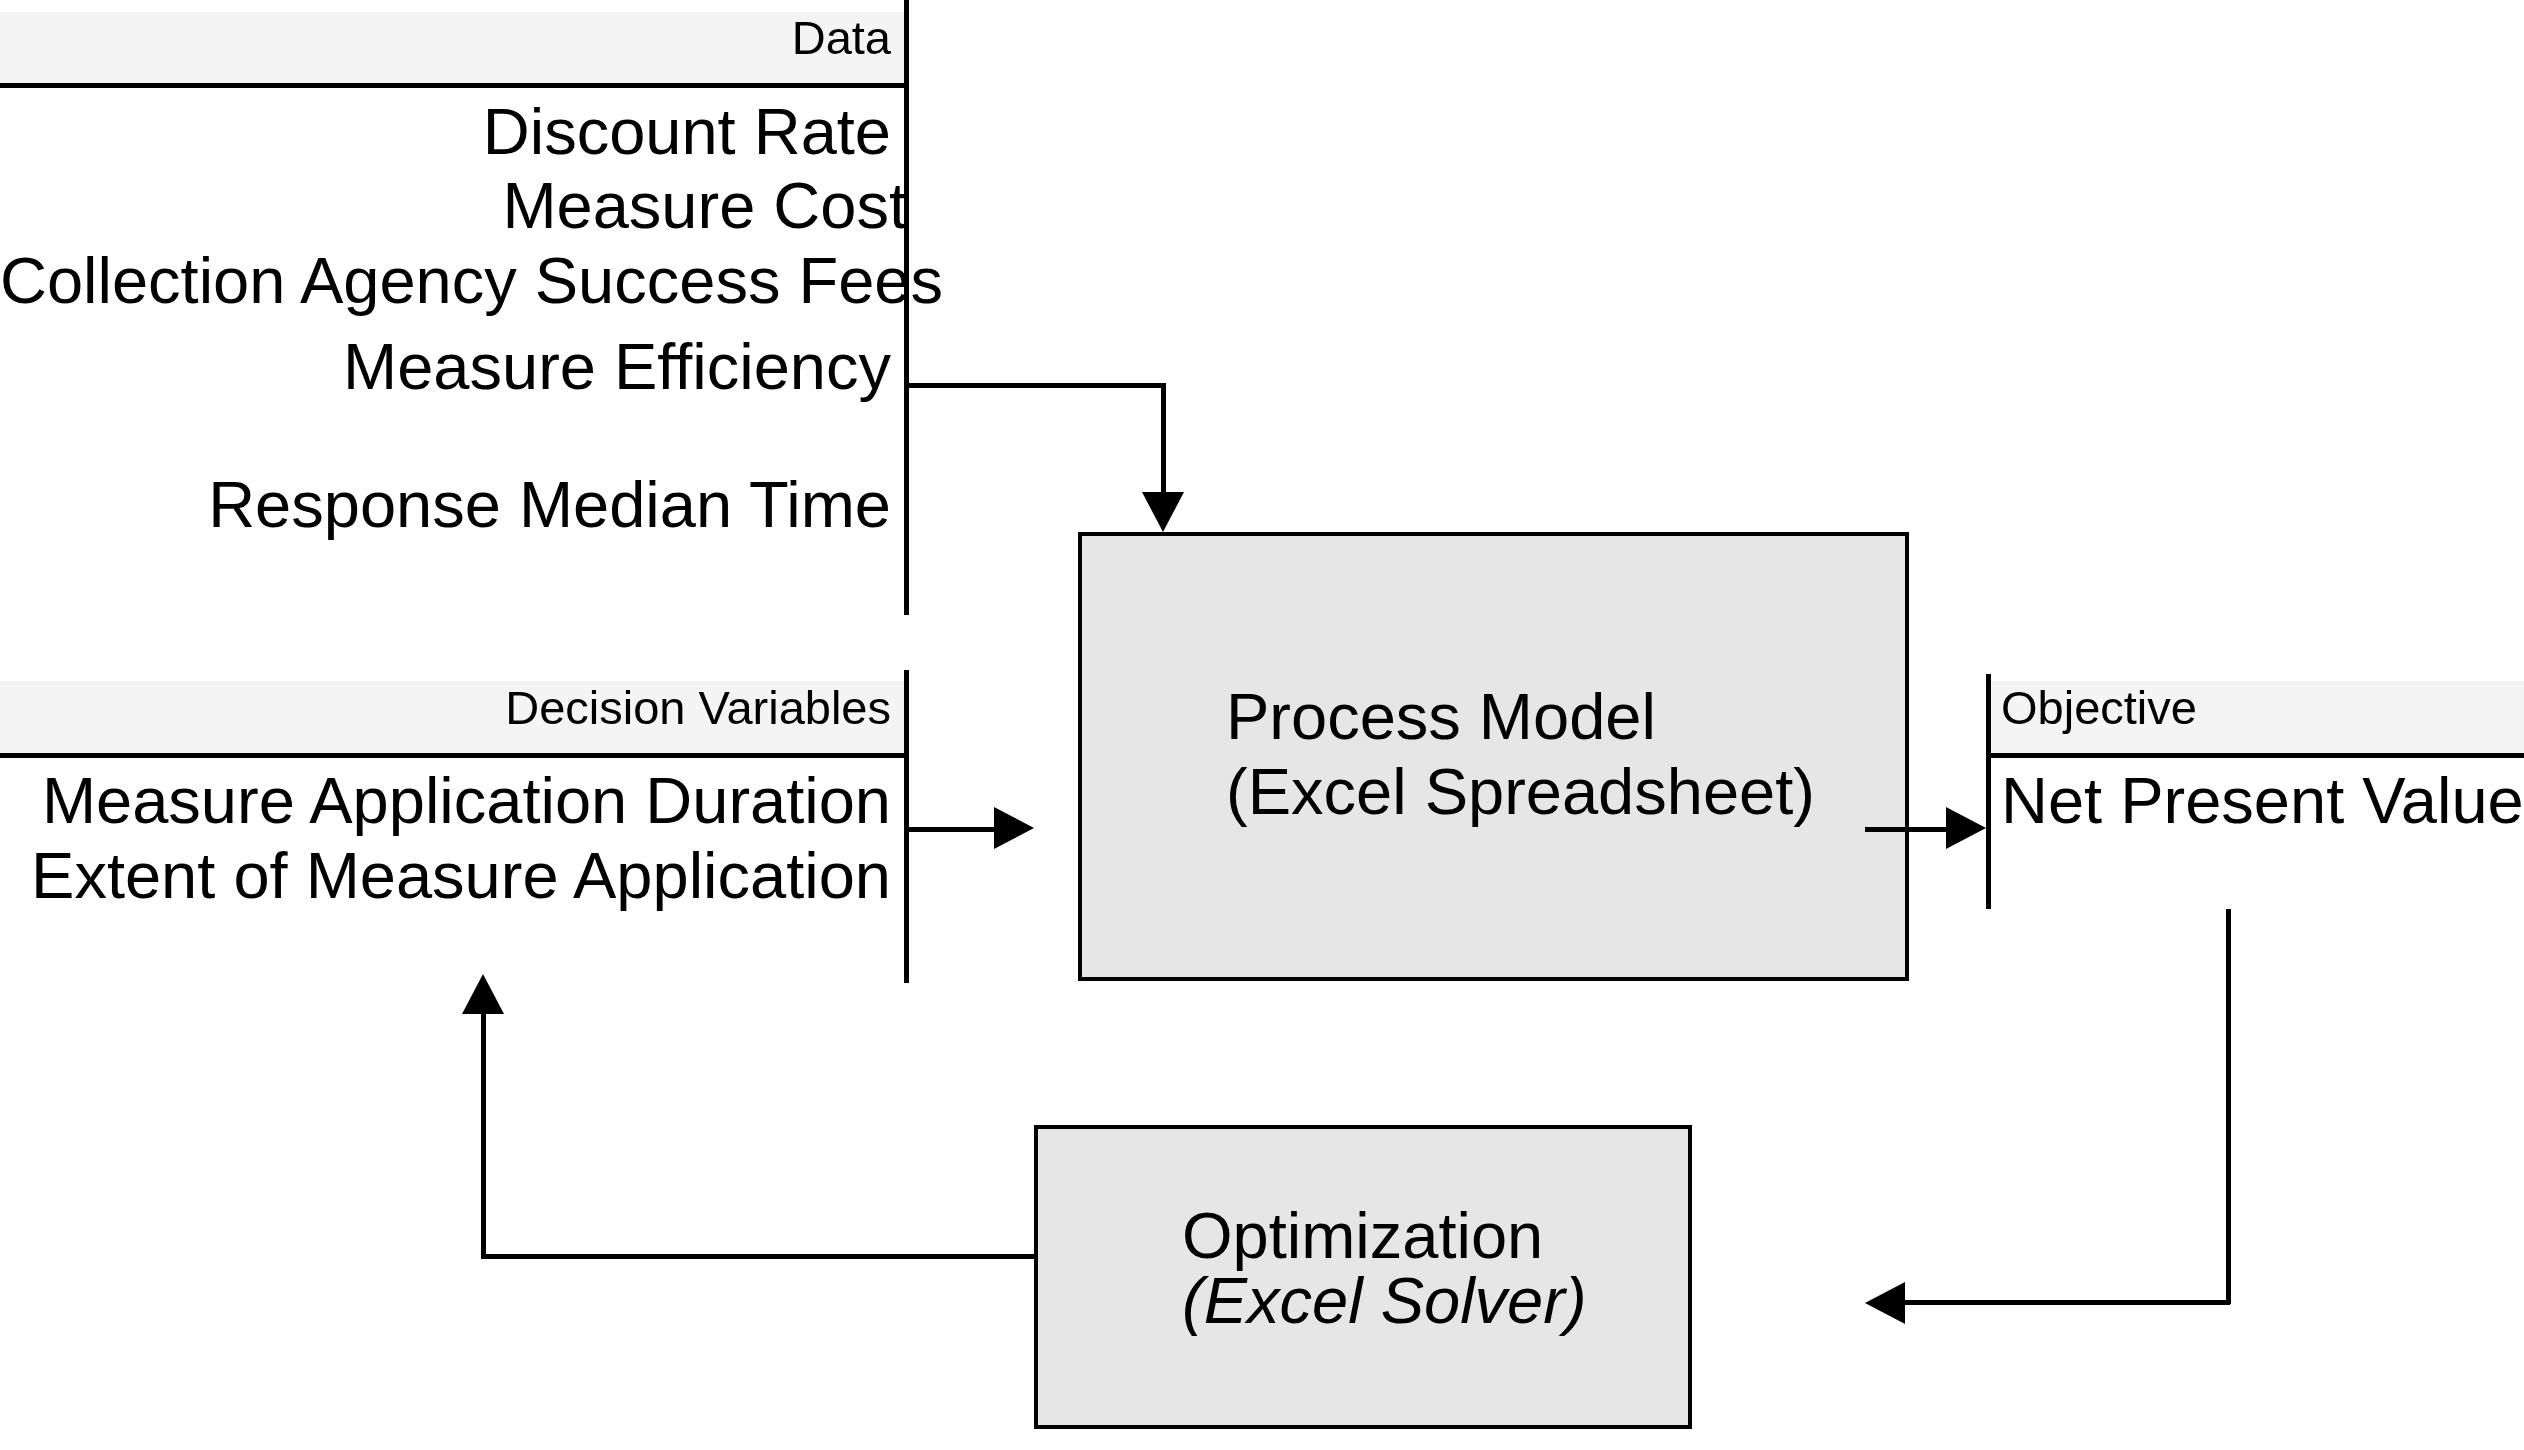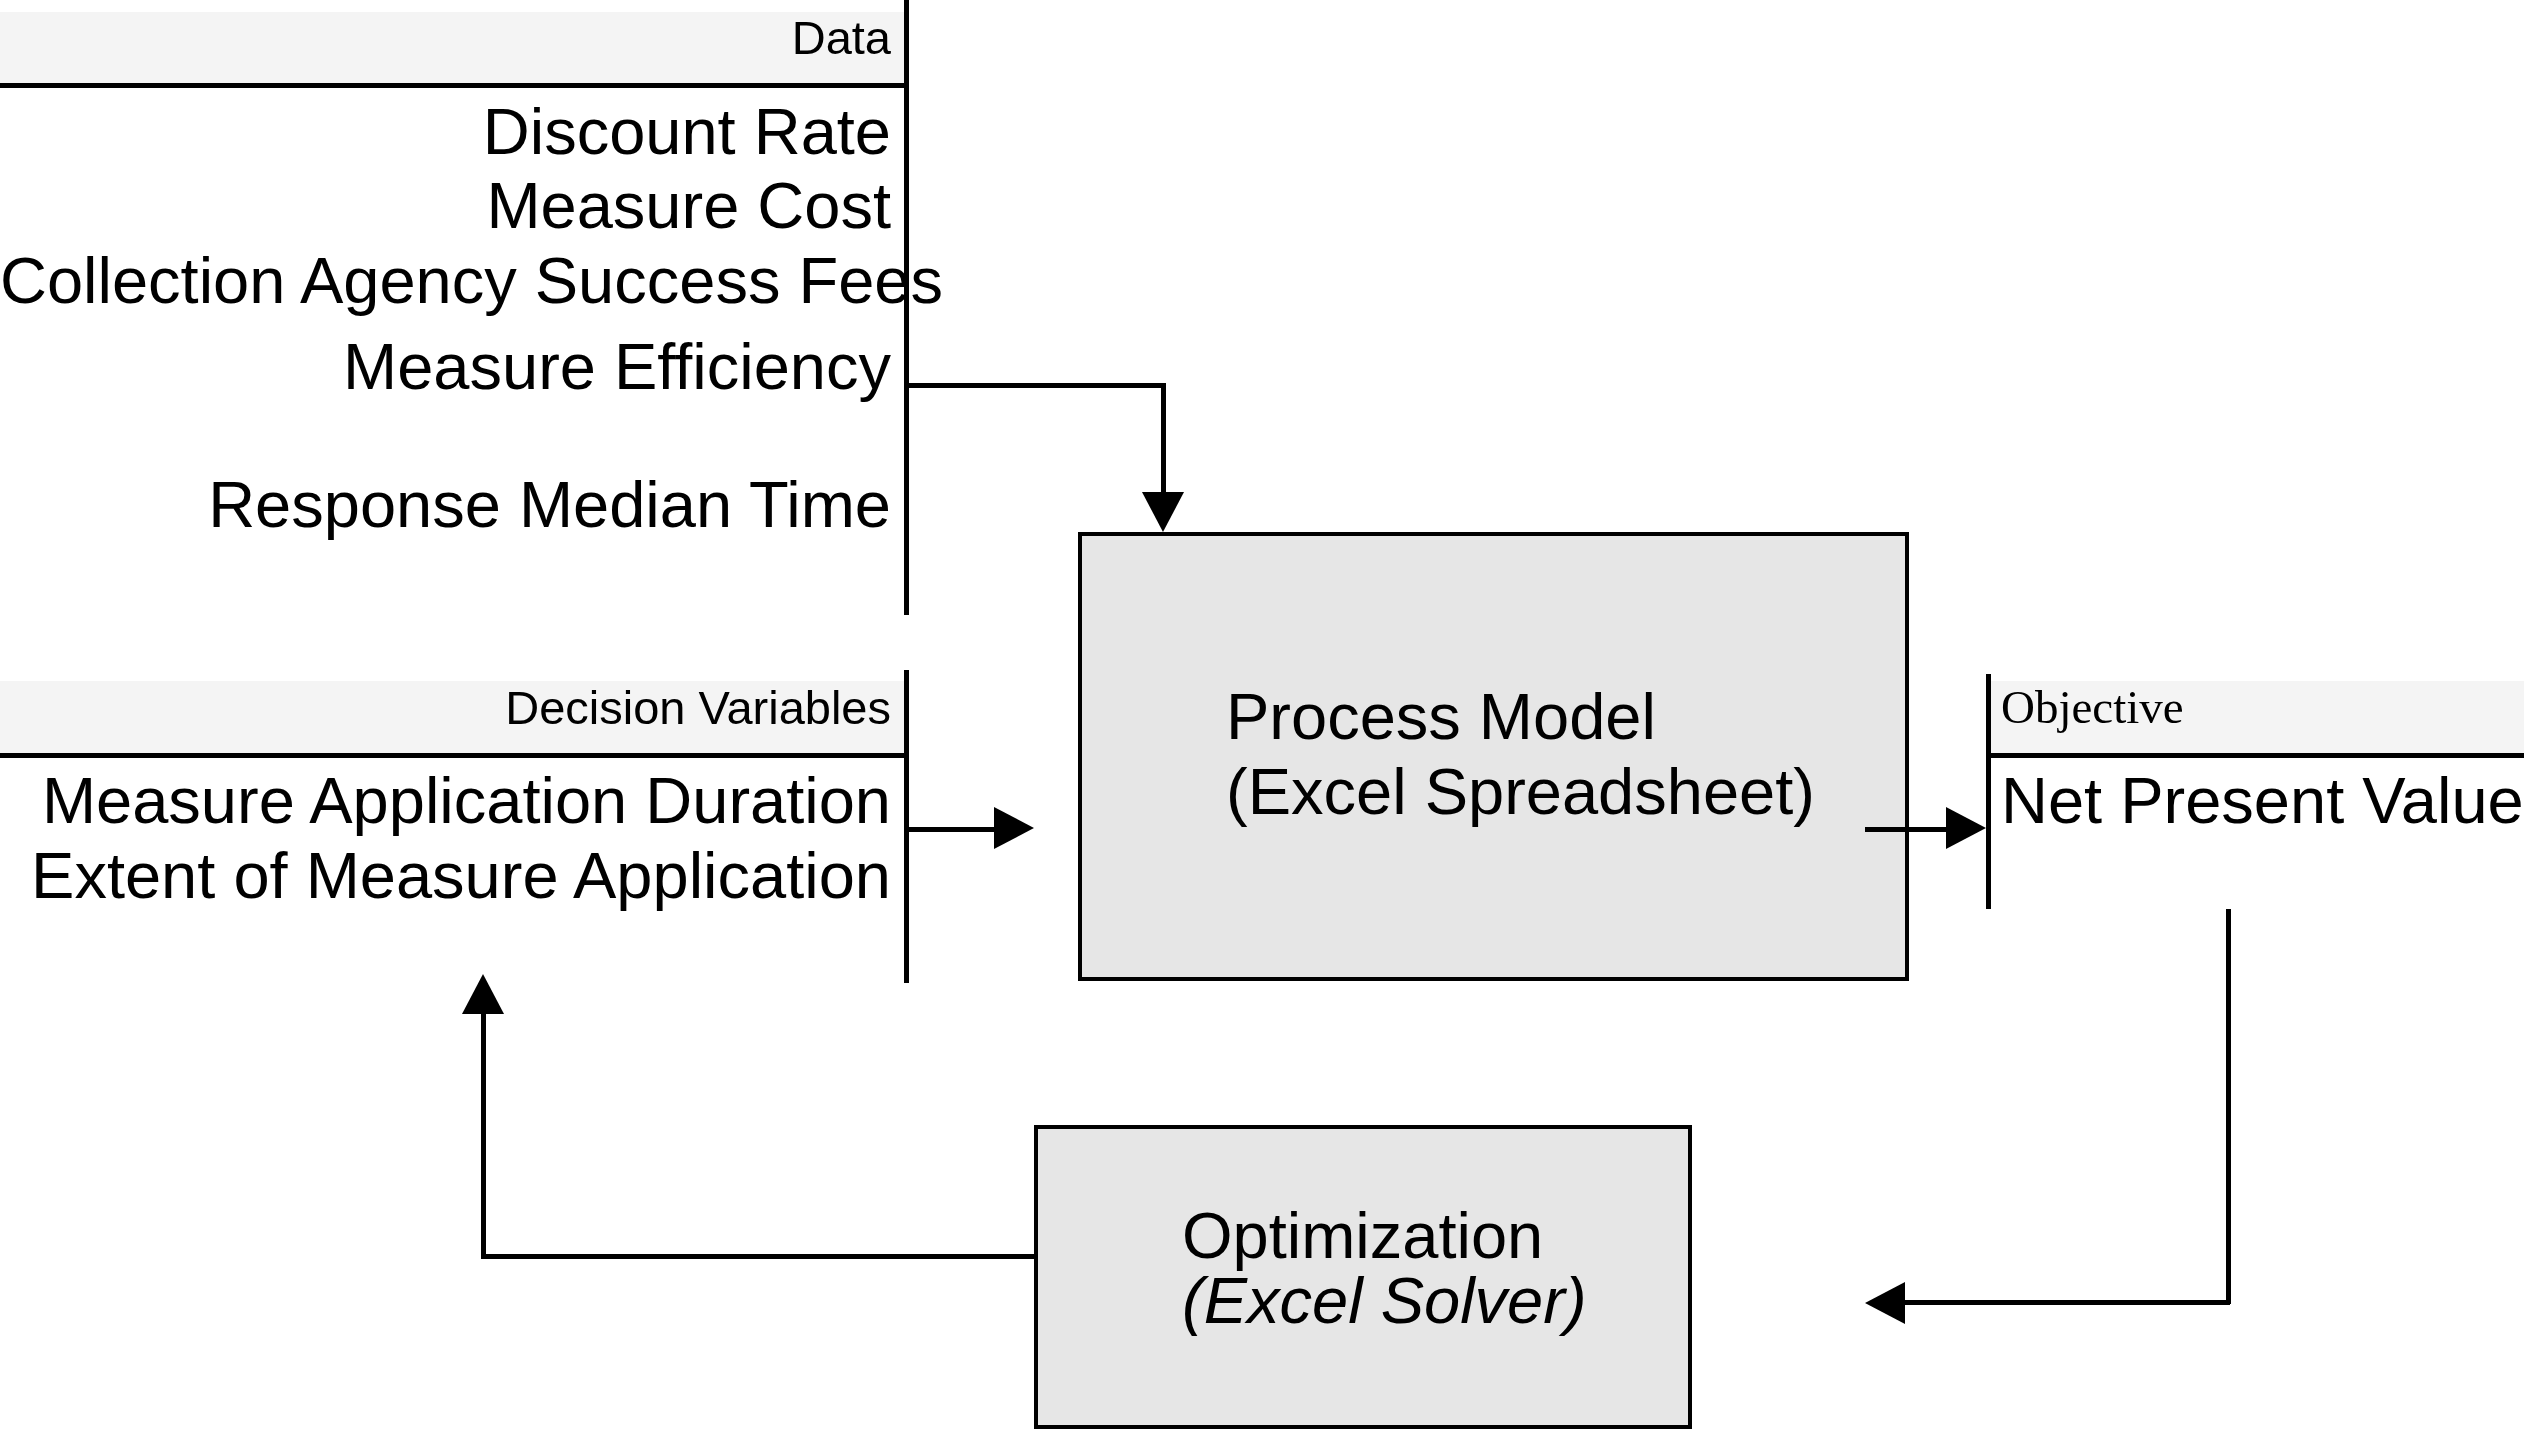--- a/index.html
+++ b/index.html
@@ -109,39 +109,39 @@
 </head>
 <body>
 
 <div id="stage">
 
   <div class="band" style="left:0px; top:11.7px; width:907px; height:75px;"></div>
   <div class="band-rule" style="left:0px; top:83px; width:907px;"></div>
   <div class="band-label right" style="left:0px; top:14.4px; width:891px; text-align:right;">Data</div>
 
   <div class="item right" style="left:0px; top:99px; width:891px;">Discount Rate</div>
-  <div class="item right" style="left:0px; top:173px; width:891px;">Measure Cost</div>
+  <div class="item right" style="left:16px; top:173px; width:891px;">Measure Cost</div>
   <div class="item right" style="left:0px; top:248px; width:891px;">Collection Agency Success Fees</div>
   <div class="item right" style="left:0px; top:322px; width:891px;margin-top:12px;">Measure Efficiency</div>
   <div class="item right" style="left:0px; top:472px; width:891px;">Response Median Time</div>
 
   <div class="vrule" style="left:904px; top:0px; height:615px;"></div>
 
   <div class="band" style="left:0px; top:681px; width:907px; height:75px;"></div>
   <div class="band-rule" style="left:0px; top:753px; width:907px;"></div>
   <div class="band-label right" style="left:0px; top:684px; width:891px; text-align:right;">Decision Variables</div>
 
   <div class="item right" style="left:0px; top:768px; width:891px;">Measure Application Duration</div>
   <div class="item right" style="left:0px; top:843px; width:891px;">Extent of Measure Application</div>
 
   <div class="vrule" style="left:904px; top:670px; height:313px;"></div>
 
   <div class="band" style="left:1990px; top:681px; width:535px; height:75px;"></div>
   <div class="band-rule" style="left:1990px; top:753px; width:535px;"></div>
-  <div class="band-label" style="left:2001px; top:684px;font-family:Liberation Serif, serif;">Objective</div>
+  <div class="band-label" style="left:2001px; top:684px;">Objective</div>
 
   <div class="item" style="left:2001px; top:768px;">Net Present Value</div>
 
   <div class="vrule" style="left:1986px; top:674px; height:235px;"></div>
 
   <div class="procbox" style="left:1034px; top:532px; width:831px; height:449px;margin-left:44px;">
     <span class="boxline" style="left:144px; top:148px;">Process Model</span>
     <span class="boxline" style="left:144px; top:223px;">(Excel Spreadsheet)</span>
   </div>
 

